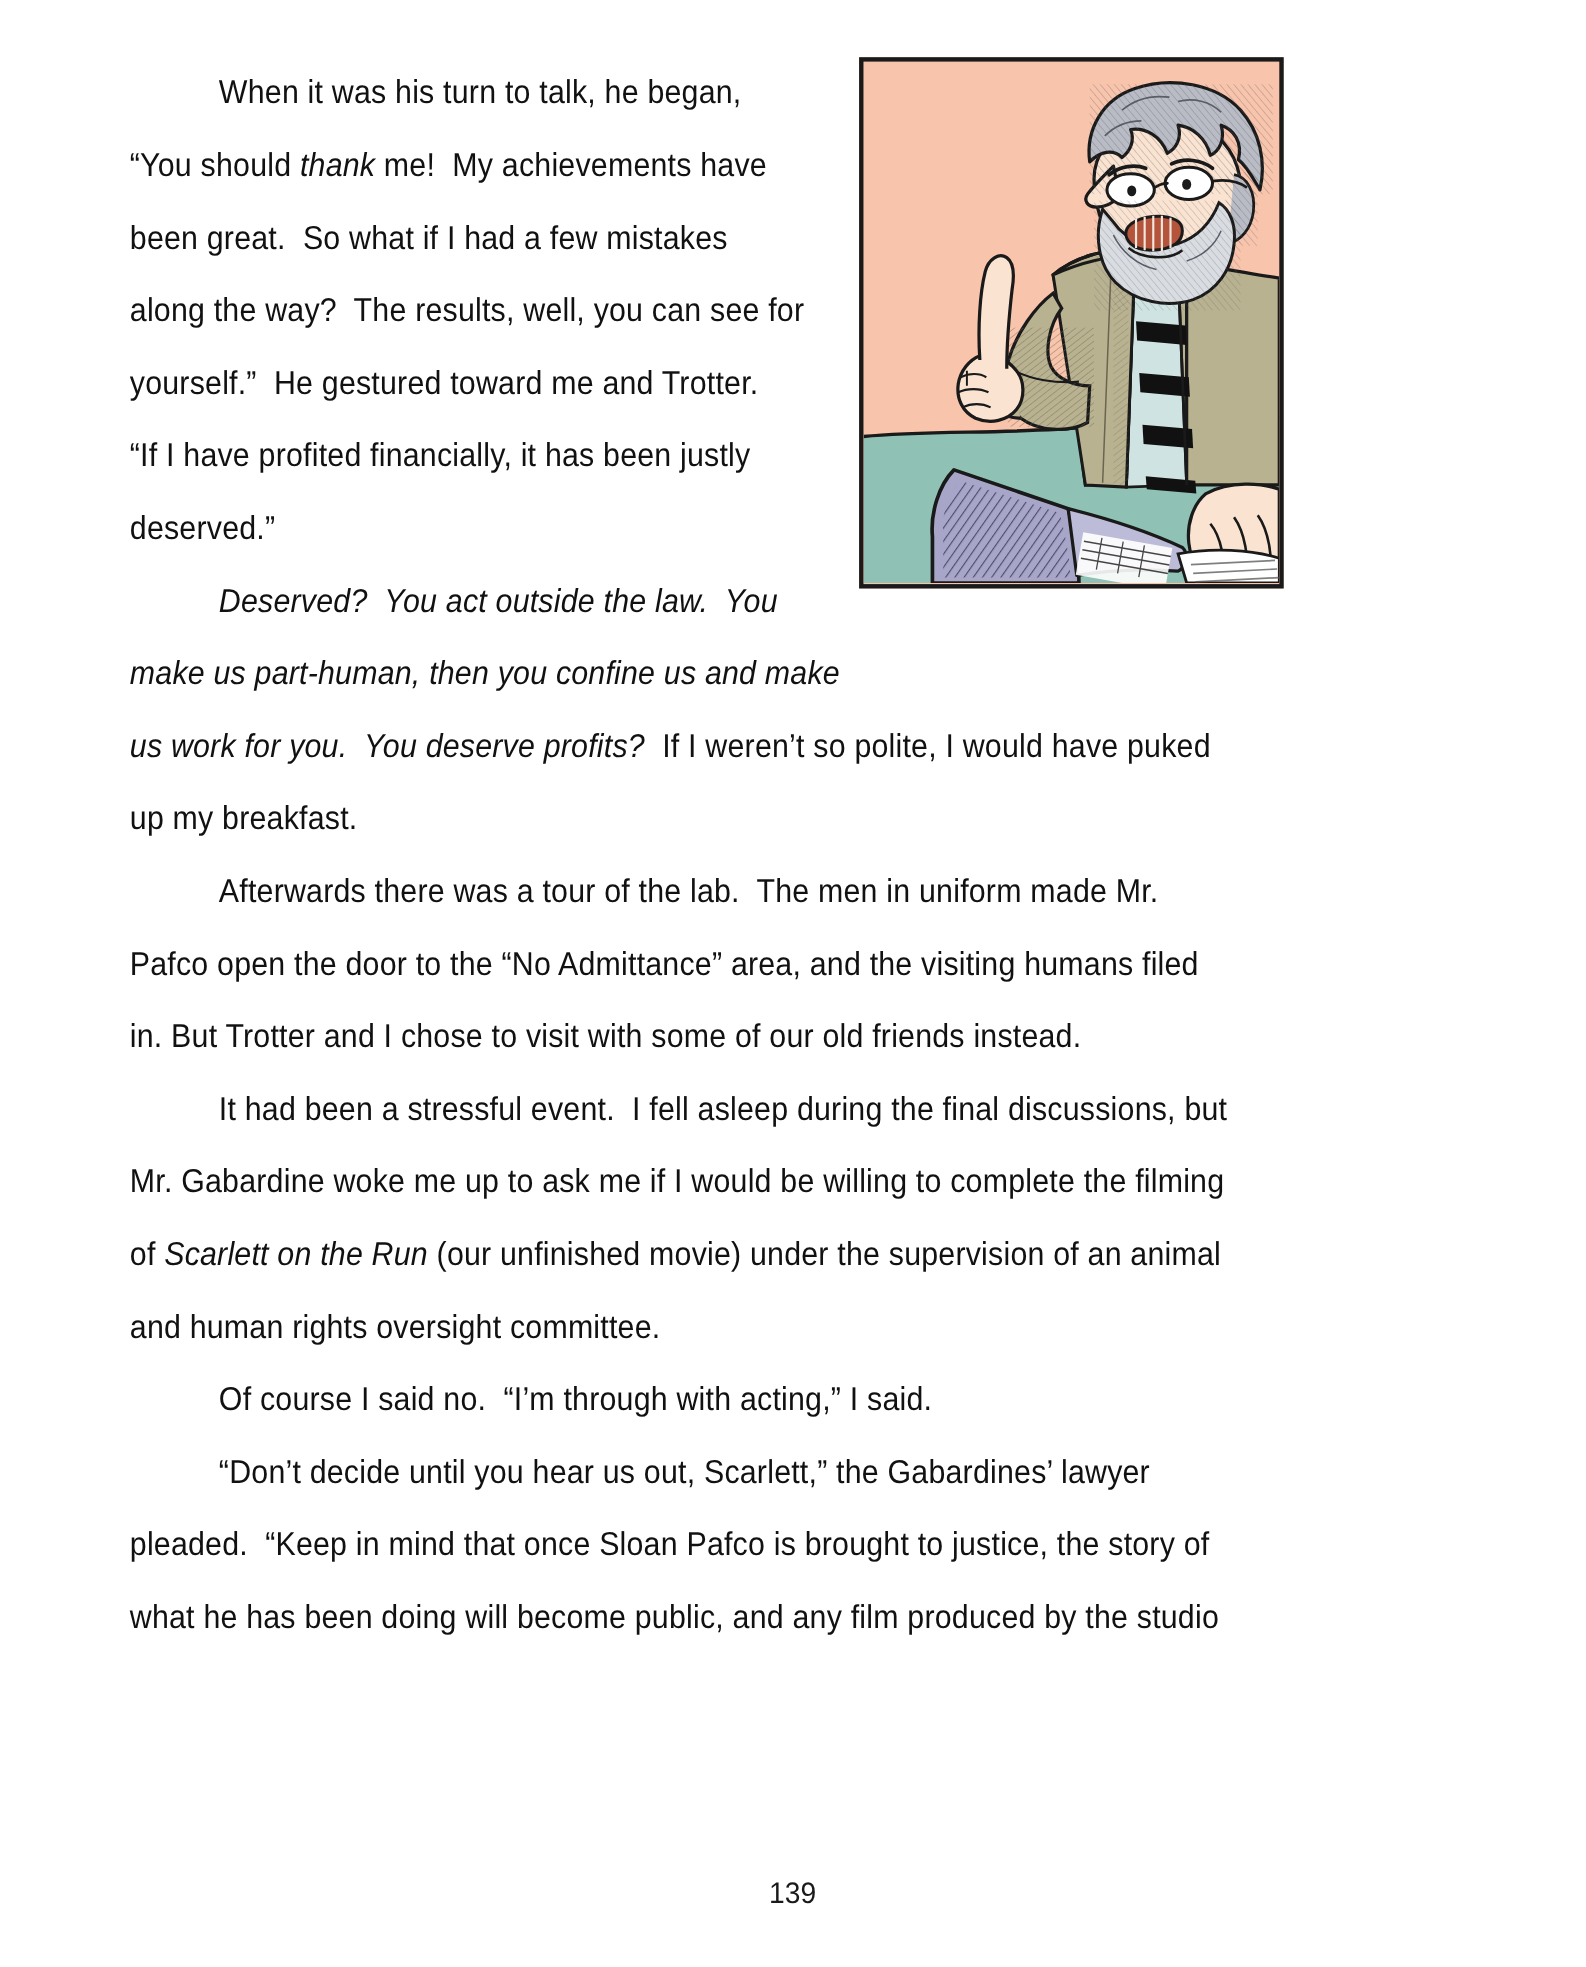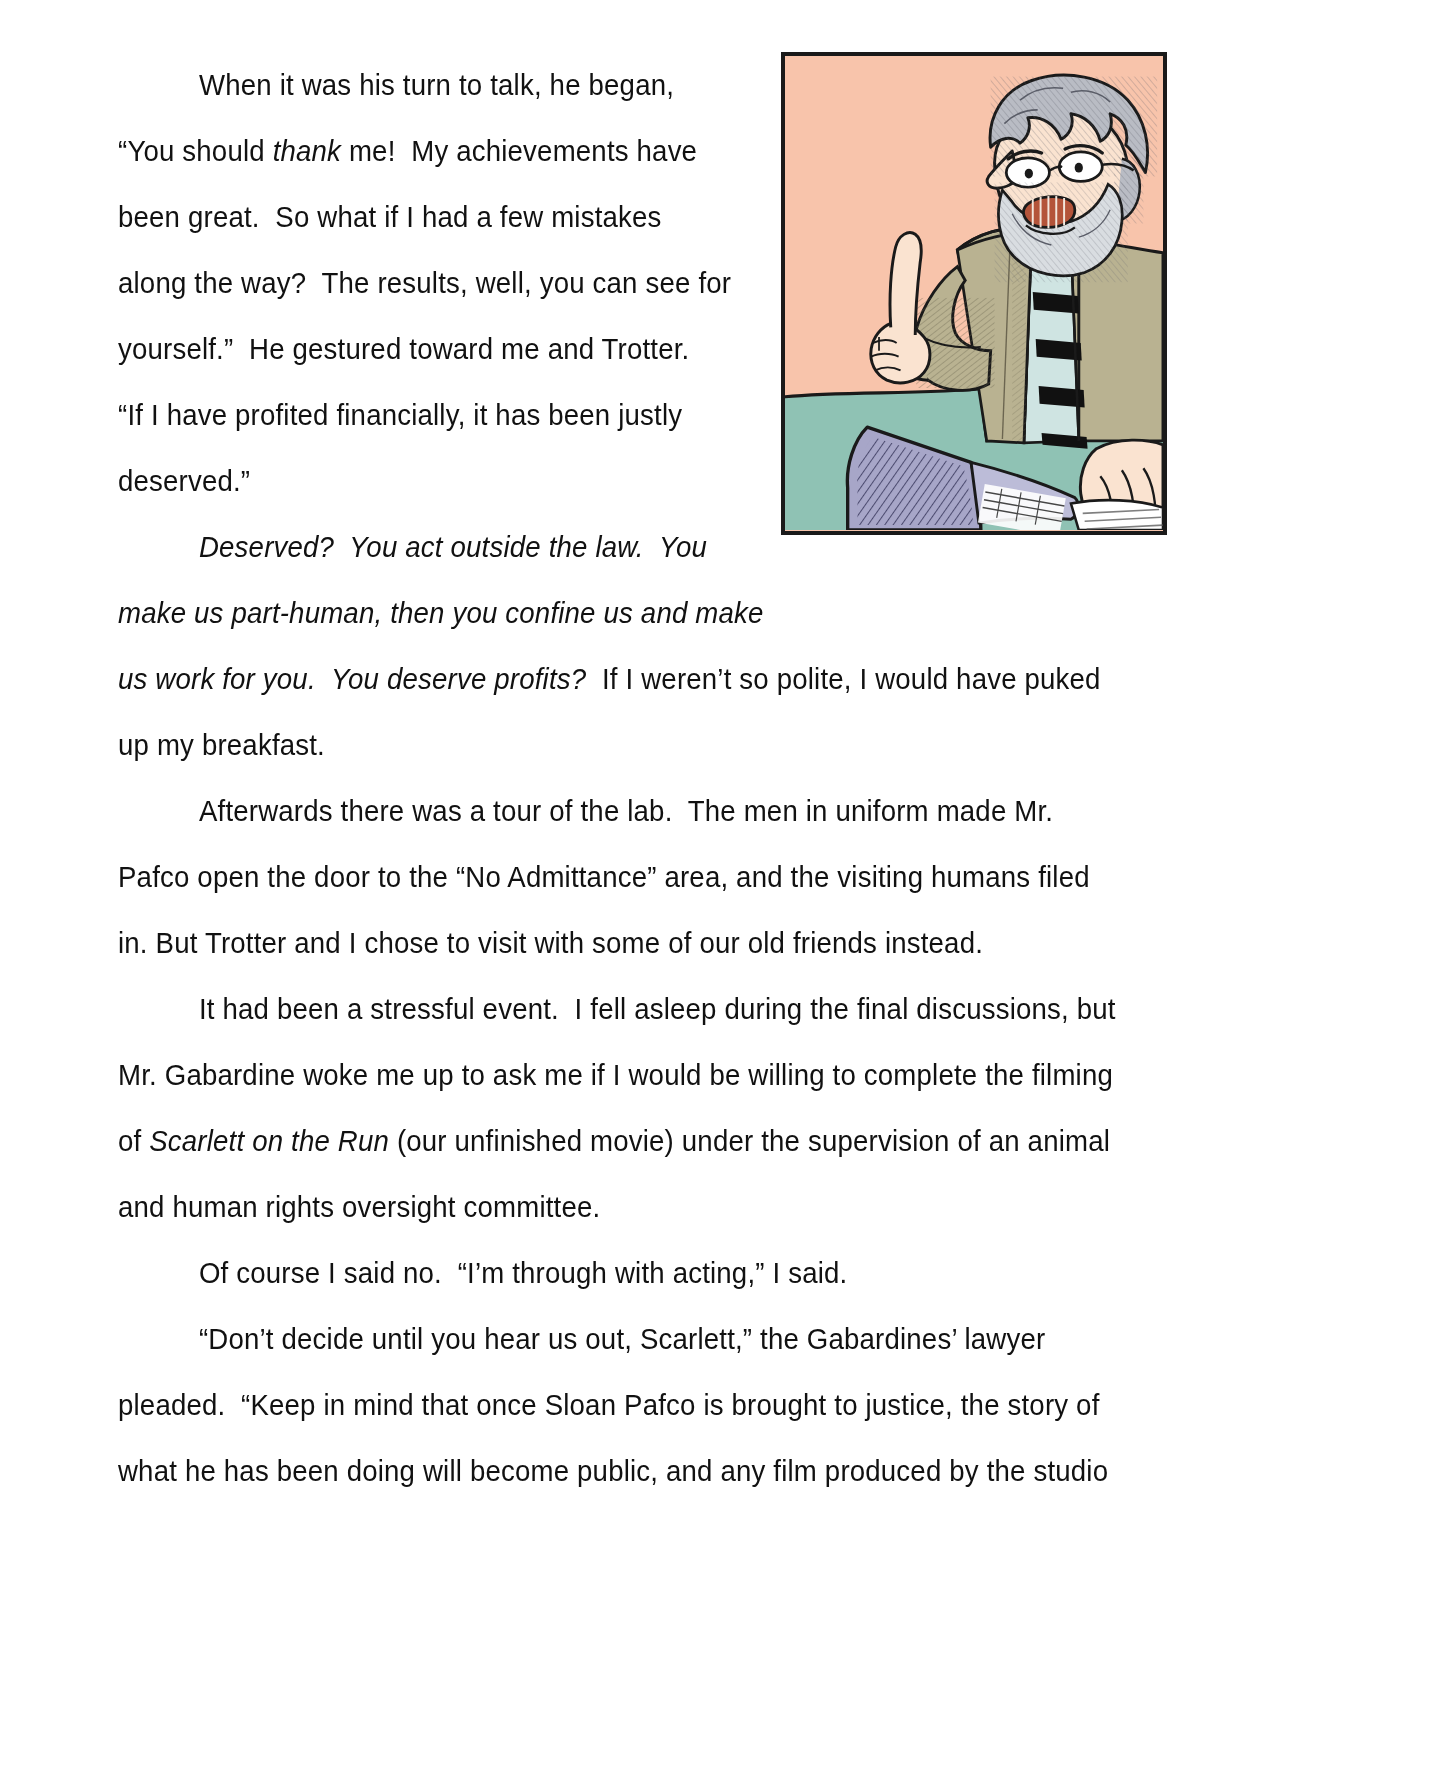--- a/index.html
+++ b/index.html
@@ -271,14 +271,17 @@
         <div class="ln"><span>Mr. Gabardine woke me up to ask me if I would be willing to complete the filming</span></div>
         <div class="ln"><span>of </span><span class="it">Scarlett on the Run</span><span> (our unfinished movie) under the supervision of an animal</span></div>
         <div class="ln"><span>and human rights oversight committee.</span></div>
         <div class="ln indent"><span>Of course I said no.  “I’m through with acting,” I said.</span></div>
         <div class="ln indent"><span>“Don’t decide until you hear us out, Scarlett,” the Gabardines’ lawyer</span></div>
         <div class="ln"><span>pleaded.  “Keep in mind that once Sloan Pafco is brought to justice, the story of</span></div>
         <div class="ln"><span>what he has been doing will become public, and any film produced by the studio</span></div>
       </div>
   </div>
 
+  <div class="pagenum">
+    <span>139</span>
+  </div>
 
 </div>
 
 </body></html>

